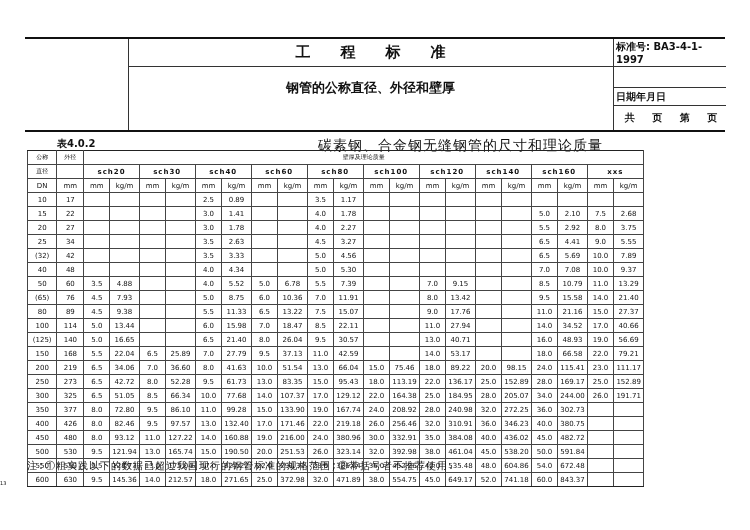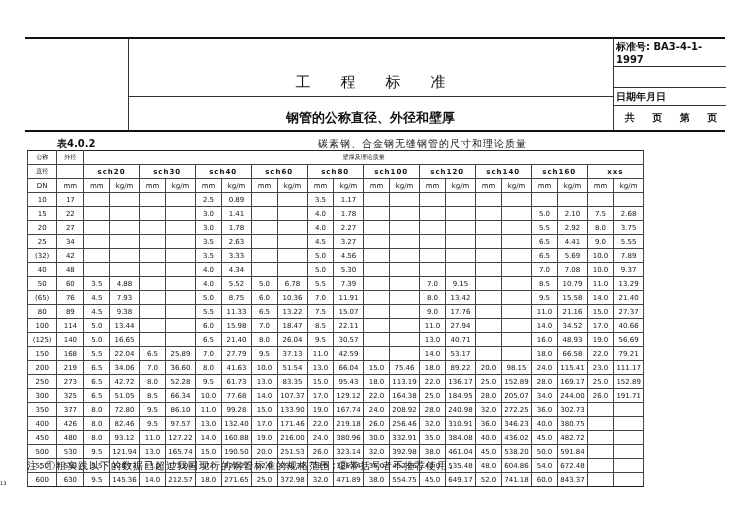--- a/index.html
+++ b/index.html
@@ -3,30 +3,30 @@
 <meta charset="utf-8">
 <style>
   html, body { margin: 0; padding: 0; background: #ffffff; }
   body { width: 750px; height: 530px; position: relative; overflow: hidden;
          font-family: "DejaVu Sans", sans-serif; color: #111; }
   .header { position: absolute; left: 25px; top: 37px; width: 700px; height: 95px;
             border-top: 2px solid #111; border-bottom: 2px solid #111; box-sizing: border-box; }
   .hdr-left { position: absolute; left: 0; top: 0; width: 103px; height: 100%; border-right: 1px solid #333; }
   .hdr-mid { position: absolute; left: 103px; top: 0; width: 485px; height: 100%; }
   .hdr-title { height: 27px; border-bottom: 1px solid #333; display: flex; justify-content: center; align-items: center;
-               font-family: "DejaVu Serif", serif; font-weight: normal; font-size: 15px; letter-spacing: 30px; padding-left: 30px; margin-top: 30px; }
+               font-family: "DejaVu Serif", serif; font-weight: bold; font-size: 15px; letter-spacing: 30px; padding-left: 30px; }
   .hdr-sub { text-align: center; font-weight: bold; font-size: 13px; padding-top: 3px; margin-top: 9px; }
   .hdr-right { position: absolute; left: 588px; top: 0; width: 112px; height: 100%; border-left: 1px solid #333; }
   .hdr-right .r { border-bottom: 1px solid #333; box-sizing: border-box; font-size: 10px; font-weight: bold;
                   display: flex; align-items: center; padding-left: 2px; }
   .hdr-right .r:last-child { border-bottom: none; }
   .r1 { height: 28px; } .r2 { height: 21px; } .r3 { height: 18px; justify-content: flex-start; padding-right: 8px; }
   .r4 { height: 24px; justify-content: space-around; }
   .caption { position: absolute; left: 57px; top: 137px; font-size: 10px; font-weight: bold; }
-  .tbl-title { position: absolute; left: 318px; top: 137px; font-family: "DejaVu Serif", serif; font-size: 10px; letter-spacing: 1px; }
+  .tbl-title { position: absolute; left: 318px; top: 137px; font-family: "DejaVu Serif", serif; font-size: 14px; letter-spacing: 1px; }
   table { position: absolute; left: 27px; top: 150px; width: 617px; border-collapse: collapse; font-size: 7px; }
   th, td { border: 1px solid #444; text-align: center; height: 13px; padding: 0; font-weight: normal; }
   thead tr:first-child th { border-top: 1px solid #222; }
   th.cn { font-family: "DejaVu Serif", serif; font-size: 6px; }
   th.grp { font-size: 7px; font-weight: bold; letter-spacing: 1px; }
   td { font-size: 7px; }
   tbody tr:last-child td { border-bottom: 1px solid #222; }
   .note { position: absolute; left: 27px; top: 459px; font-family: Liberation Mono, monospace; font-size: 10px; letter-spacing: 1px; }
   .pageno { position: absolute; left: 0px; top: 480px; font-size: 5px; }
 </style>

